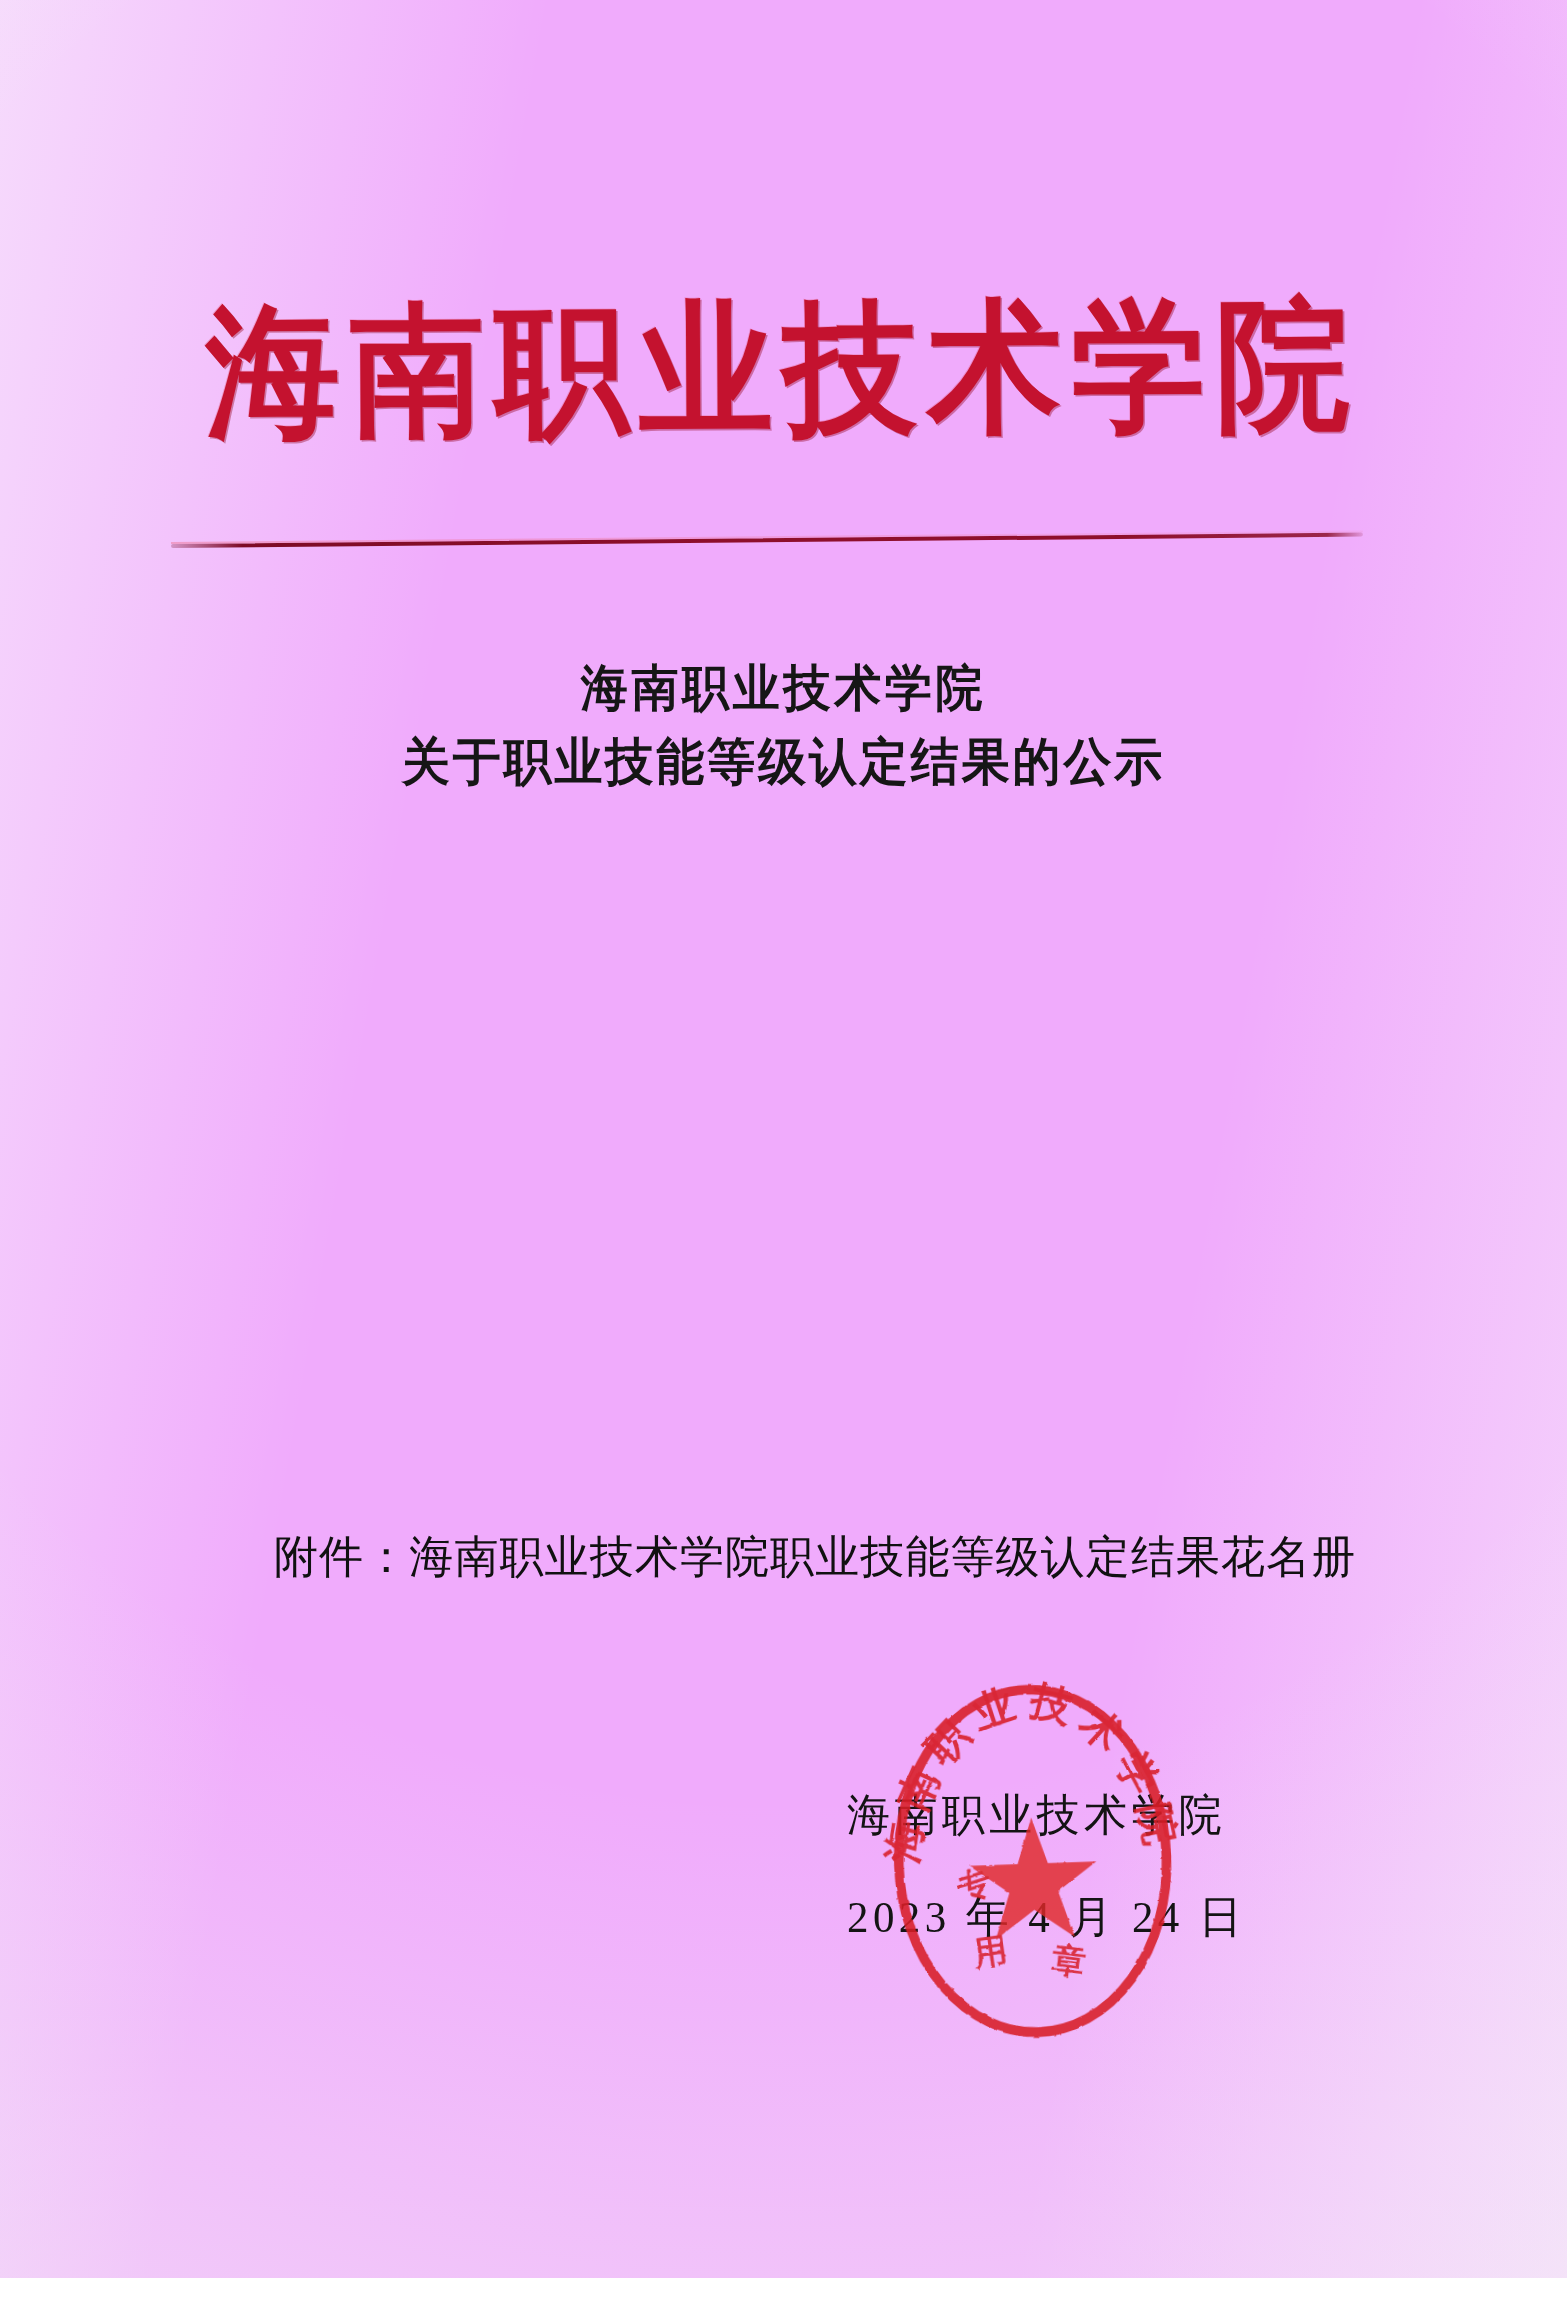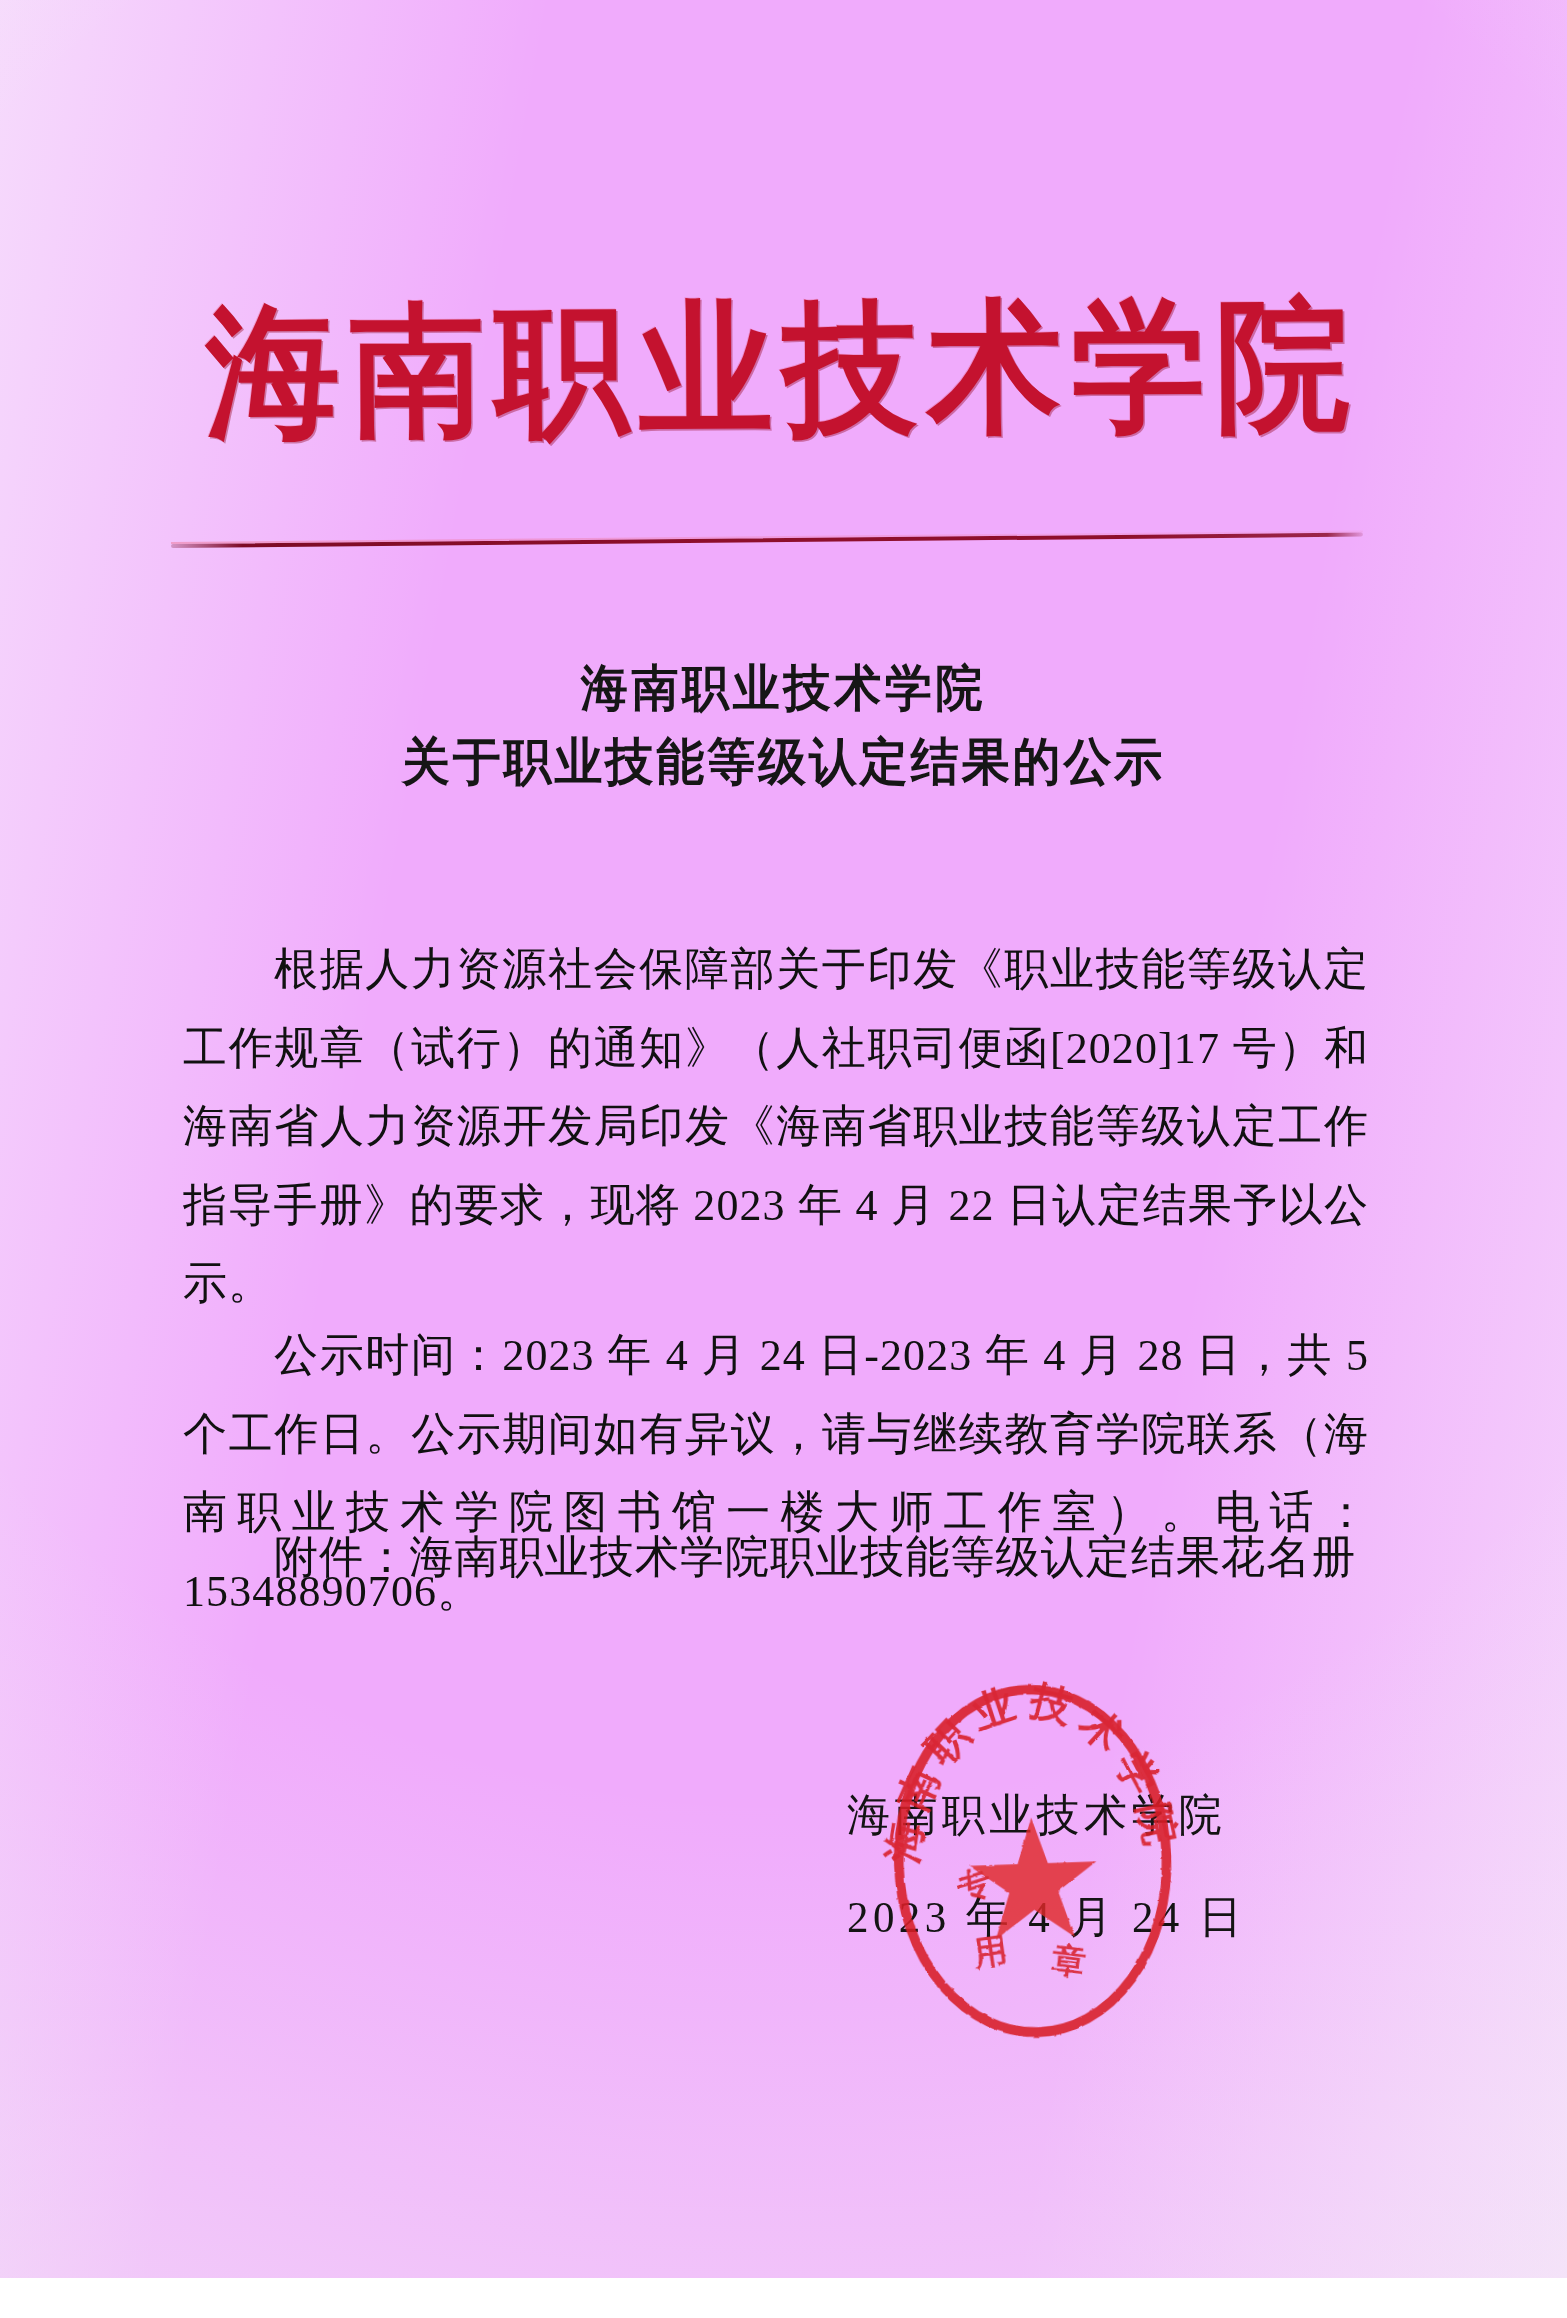--- a/index.html
+++ b/index.html
@@ -175,24 +175,20 @@
   <div id="masthead">
     <span id="masthead-text">海南职业技术学院</span>
   </div>
   <div id="masthead-rule"></div>
 
   <div id="doc-title">
     <div class="title-line l1">海南职业技术学院</div>
     <div class="title-line l2">关于职业技能等级认定结果的公示</div>
   </div>
 
-  <div id="body-block">
-    <p class="para indent">根据人力资源社会保障部关于印发《职业技能等级认定工作规章（试行）的通知》（人社职司便函[2020]17 号）和海南省人力资源开发局印发《海南省职业技能等级认定工作指导手册》的要求，现将 2023 年 4 月 22 日认定结果予以公示。</p>
-    <p class="para indent">公示时间：2023 年 4 月 24 日-2023 年 4 月 28 日，共 5 个工作日。公示期间如有异议，请与继续教育学院联系（海南职业技术学院图书馆一楼大师工作室）。电话：15348890706。</p>
-  </div>
 
   <div id="para-attachment">附件：海南职业技术学院职业技能等级认定结果花名册</div>
 
   <div id="signature">
     <div class="sig-line">海南职业技术学院</div>
     <div class="sig-line">2023 年 4 月 24 日</div>
   </div>
 
   <div id="seal">
     <svg viewBox="0 0 412 498" xmlns="http://www.w3.org/2000/svg">

